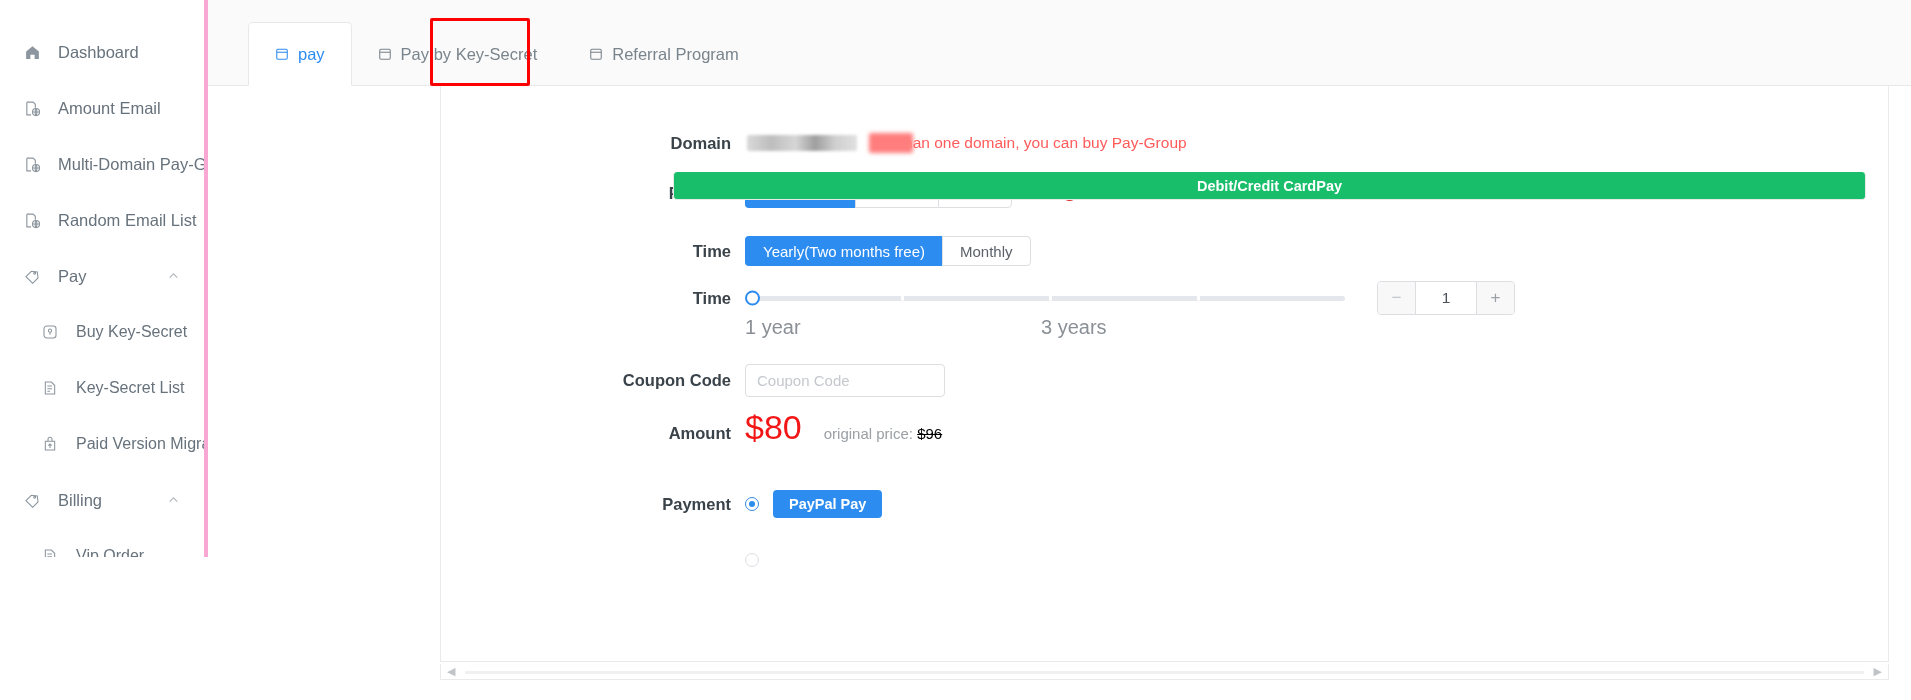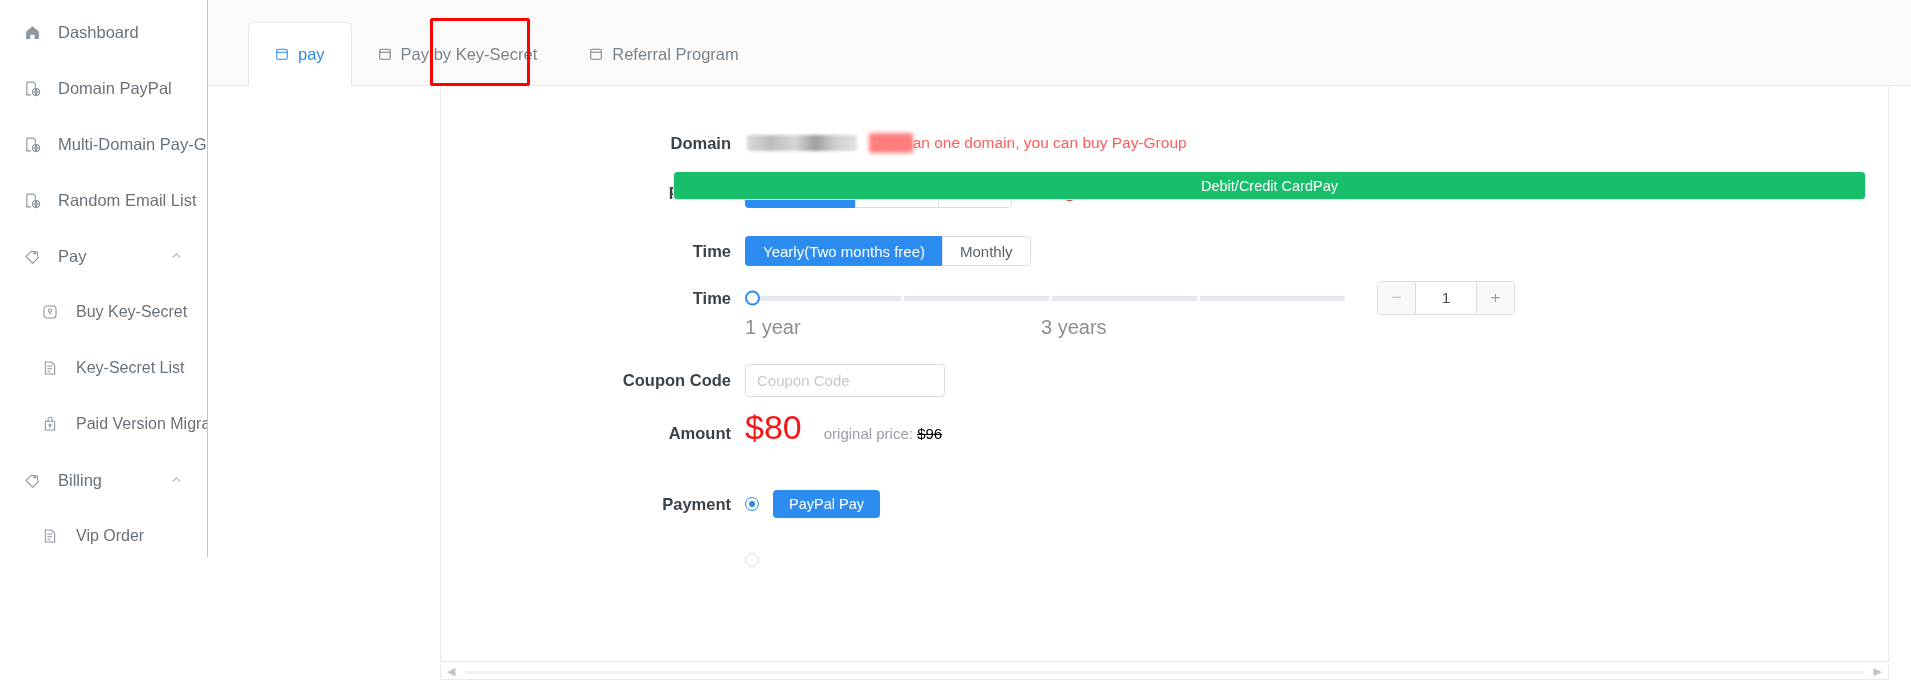--- a/index.html
+++ b/index.html
@@ -7,22 +7,22 @@
     width: 1911px; height: 700px;
     font-family: "Liberation Sans", sans-serif;
     background: #ffffff;
     overflow: hidden;
   }
   .app { display: flex; width: 1911px; height: 700px; background:#fff; }
 
   
   .sidebar {
     width: 208px; flex: 0 0 208px; height: 557px;
-    background:#ffffff; border-right:1px solid #f9a8d4;
-    padding-top: 4px; position: relative; overflow: hidden;
+    background:#ffffff; border-right:4px solid #f9a8d4;
+    padding-top: 24px; position: relative; overflow: hidden;
   }
   .nav-item {
     display:flex; align-items:center; height:56px;
     padding-left:22px; color:#67727c; font-size:16.5px;
     cursor:pointer; position:relative; white-space:nowrap;
   }
   .nav-item.child { padding-left:40px; font-size:16px; }
   .nav-ico {
     width:20px; flex:0 0 20px; height:20px; margin-right:16px;
     display:inline-flex; align-items:center; justify-content:center;
@@ -181,21 +181,21 @@
     width:14px; height:14px; border-radius:50%;
     border:1px solid #2d8cf0; background:#fff; margin-right:14px;
     display:inline-flex; align-items:center; justify-content:center;
     flex:0 0 14px; cursor:pointer;
   }
   .radio i { width:6px; height:6px; border-radius:50%; background:#2d8cf0; display:block; }
   .radio.off { border-color:#dcdee2; }
   .pay-btn {
     height:28px; padding:0 16px; display:inline-flex; align-items:center;
     justify-content:center; border-radius:4px; color:#fff;
-    font-size:14.5px; font-weight:normal; cursor:pointer; white-space:nowrap;text-align:right;
+    font-size:14.5px; font-weight:bold; cursor:pointer; white-space:nowrap;text-align:right;
   }
   .pay-btn.paypal { background:#2d8cf0; }
   .pay-btn.card { background:#19be6b; }
   .pay-row.second { padding-left:112px; }
 
   
   .hscroll {
     position:absolute; left:232px; right:22px; bottom:20px; height:16px;
     background:#ffffff; border:1px solid #eaeaea; border-top:none;
     display:flex; align-items:center; justify-content:space-between;
@@ -225,21 +225,21 @@
 
     <div class="nav-item">
       <span class="nav-ico">
         <svg width="17" height="17" viewBox="0 0 24 24" fill="none" stroke="currentColor" stroke-width="1.6">
             <path d="M4 3h9l3 3v5"></path>
             <path d="M4 3v18h6"></path>
             <circle cx="17" cy="17" r="5"></circle>
             <path d="M12 17h10M17 12c1.6 2 1.6 8 0 10M17 12c-1.6 2-1.6 8 0 10"></path>
           </svg>
       </span>
-      <span class="nav-label">Domain PayPal</span>
+      <span class="nav-label">Amount Email</span>
     </div>
 
     <div class="nav-item">
       <span class="nav-ico">
         <svg width="17" height="17" viewBox="0 0 24 24" fill="none" stroke="currentColor" stroke-width="1.6">
             <path d="M4 3h9l3 3v5"></path>
             <path d="M4 3v18h6"></path>
             <circle cx="17" cy="17" r="5"></circle>
             <path d="M12 17h10M17 12c1.6 2 1.6 8 0 10M17 12c-1.6 2-1.6 8 0 10"></path>
           </svg>

